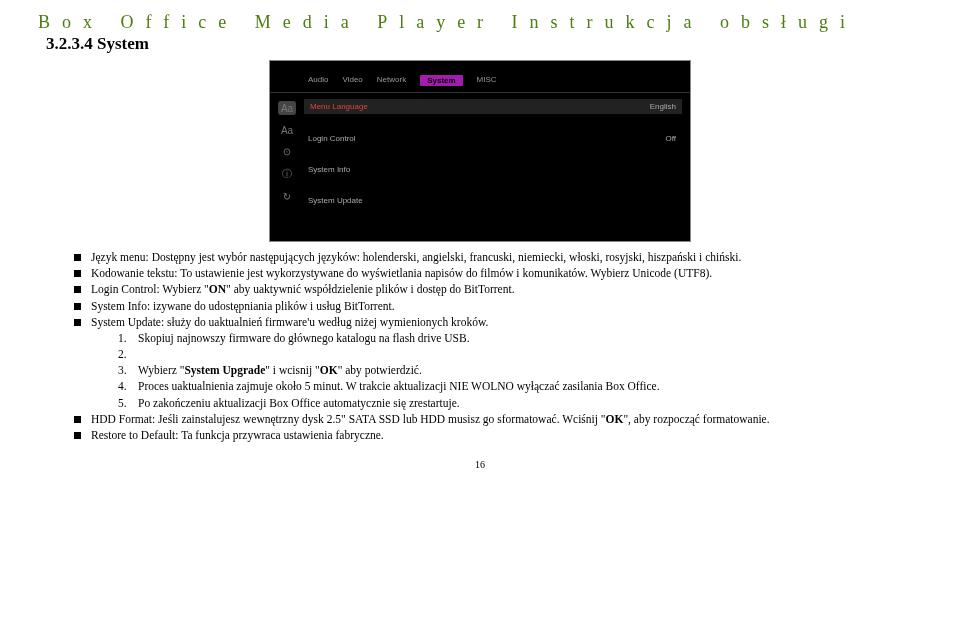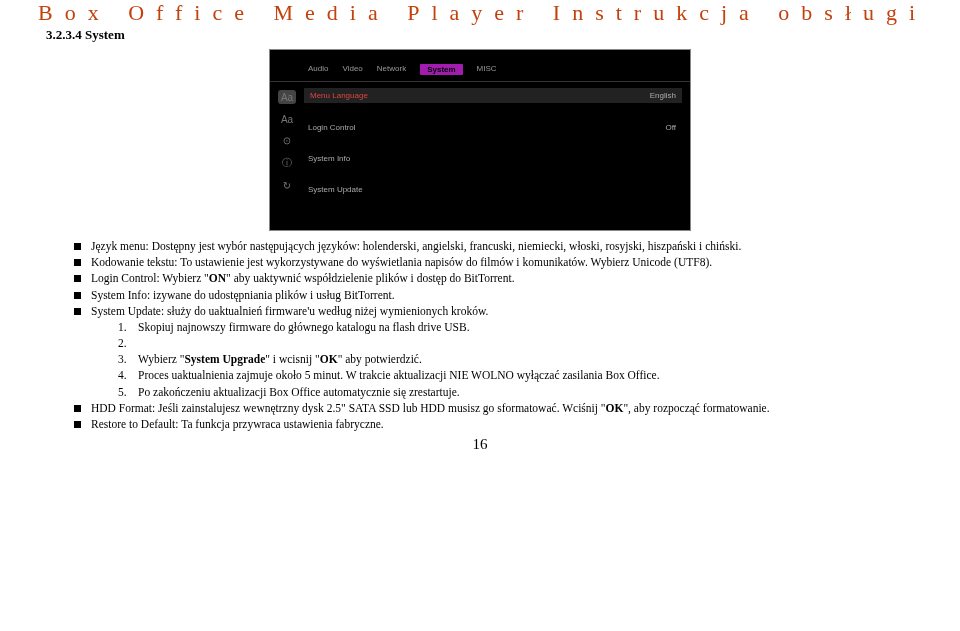--- a/index.html
+++ b/index.html
@@ -11,31 +11,31 @@
     width: 960px;
     height: 631px;
     overflow: hidden;
     box-sizing: border-box;
   }
   .page {
     padding: 0 30px;
     box-sizing: border-box;
   }
   .header-line {
-    color: #c2410c;
-    font-size: 22px;
+    color: #4d7c0f;
+    font-size: 18px;
     letter-spacing: 12px;
     font-family: "Times New Roman", serif;
-    padding-top: 0;
+    padding-top: 12px;
     padding-left: 8px;
     white-space: nowrap;
   }
   .section-num {
     font-weight: bold;
-    font-size: 13px;
+    font-size: 17px;
     margin-left: 16px;
     margin-top: 1px;
   }
   .screenshot-wrap {
     display: flex;
     justify-content: center;
     margin: 6px 0 8px 0;
   }
   .screenshot {
     width: 420px;
@@ -128,22 +128,22 @@
   .numlist {
     margin-left: 44px;
   }
   .num-row {
     display: flex;
     margin-bottom: 1px;
   }
   .num-row .n { width: 20px; flex-shrink: 0; }
   .page-num {
     text-align: center;
-    font-size: 15px;
-    margin-top: 4px;
+    font-size: 10px;
+    margin-top: 16px;
   }
 </style>
 </head>
 <body>
 
 <div class="page">
   <div class="header-line">Box Office Media Player Instrukcja obsługi</div>
   <div class="section-num">3.2.3.4  System</div>
 
   <div class="screenshot-wrap">

